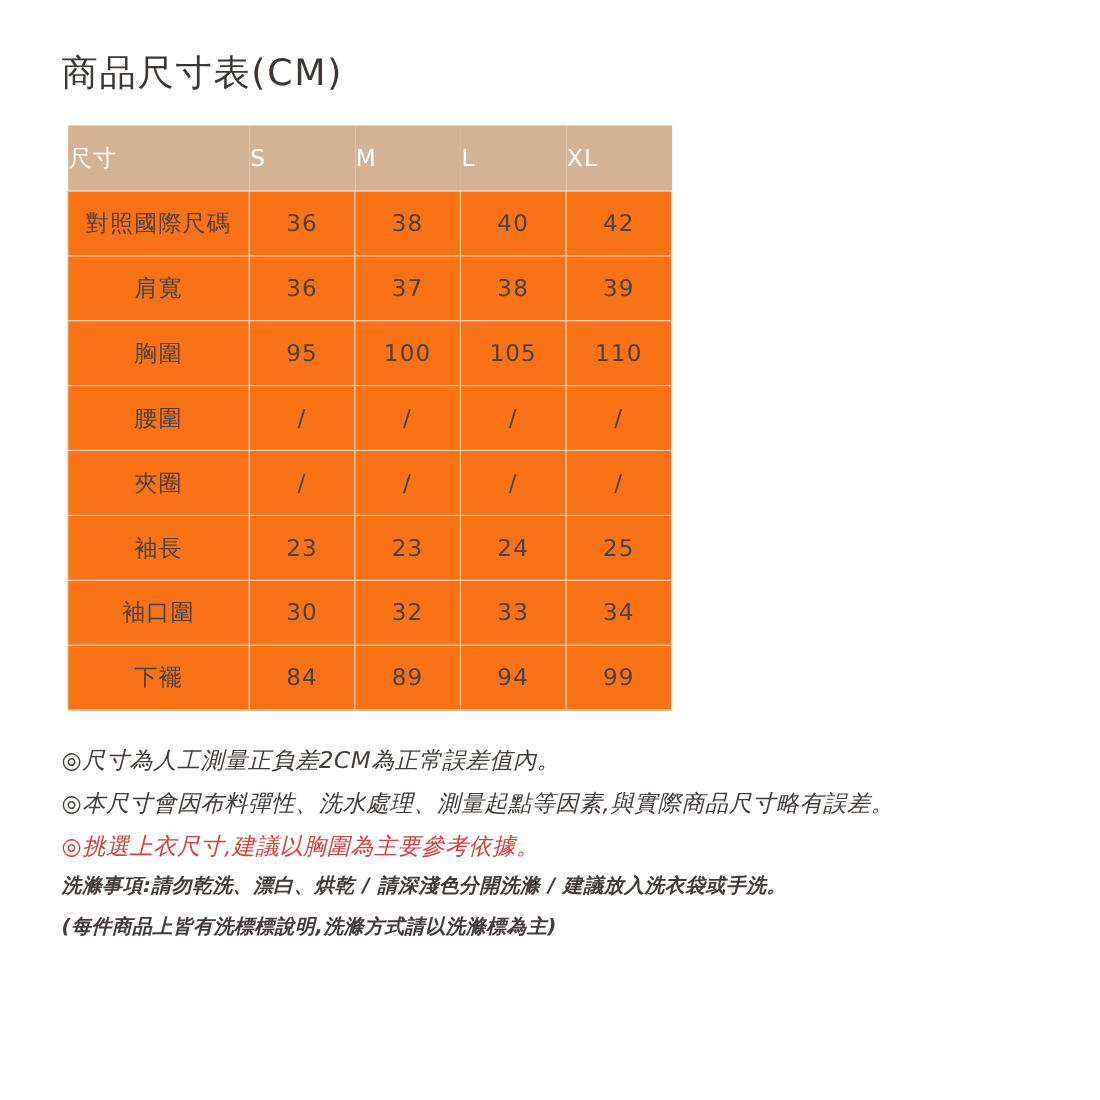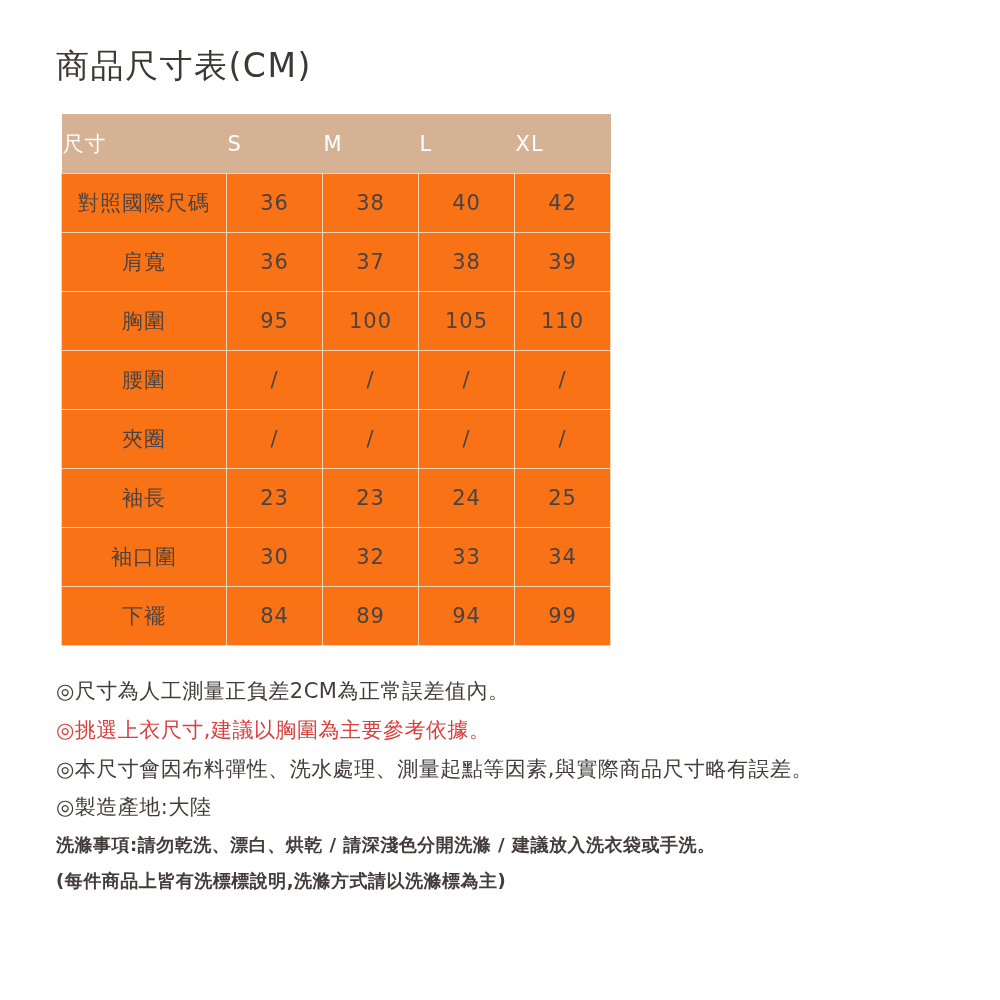--- a/index.html
+++ b/index.html
@@ -56,20 +56,21 @@
   .notes {
     margin-top: 33px;
   }
   .note {
     font-size: 21px;
     line-height: 1.18;
     margin: 0 0 14px 0;
     color: #433c3a;
     letter-spacing: 0.5px;
     white-space: nowrap;
+    font-style: italic;
   }
   .note.red { color: #d8403e; }
   .note.bold {
     font-weight: bold;
     font-size: 18px;
     margin-bottom: 15px;
   }
 </style>
 </head>
 <body>
@@ -150,20 +151,19 @@
         <td>84</td>
         <td>89</td>
         <td>94</td>
         <td>99</td>
       </tr>
     </tbody>
   </table>
 
   <div class="notes">
     <p class="note">◎尺寸為人工測量正負差2CM為正常誤差值內。</p>
+    <p class="note">◎本尺寸會因布料彈性、洗水處理、測量起點等因素,與實際商品尺寸略有誤差。</p>
     <p class="note red">◎挑選上衣尺寸,建議以胸圍為主要參考依據。</p>
-    <p class="note">◎本尺寸會因布料彈性、洗水處理、測量起點等因素,與實際商品尺寸略有誤差。</p>
-    <p class="note">◎製造產地:大陸</p>
     <p class="note bold">洗滌事項:請勿乾洗、漂白、烘乾 / 請深淺色分開洗滌 / 建議放入洗衣袋或手洗。</p>
     <p class="note bold">(每件商品上皆有洗標標說明,洗滌方式請以洗滌標為主)</p>
   </div>
 
 </div>
 
 </body></html>

